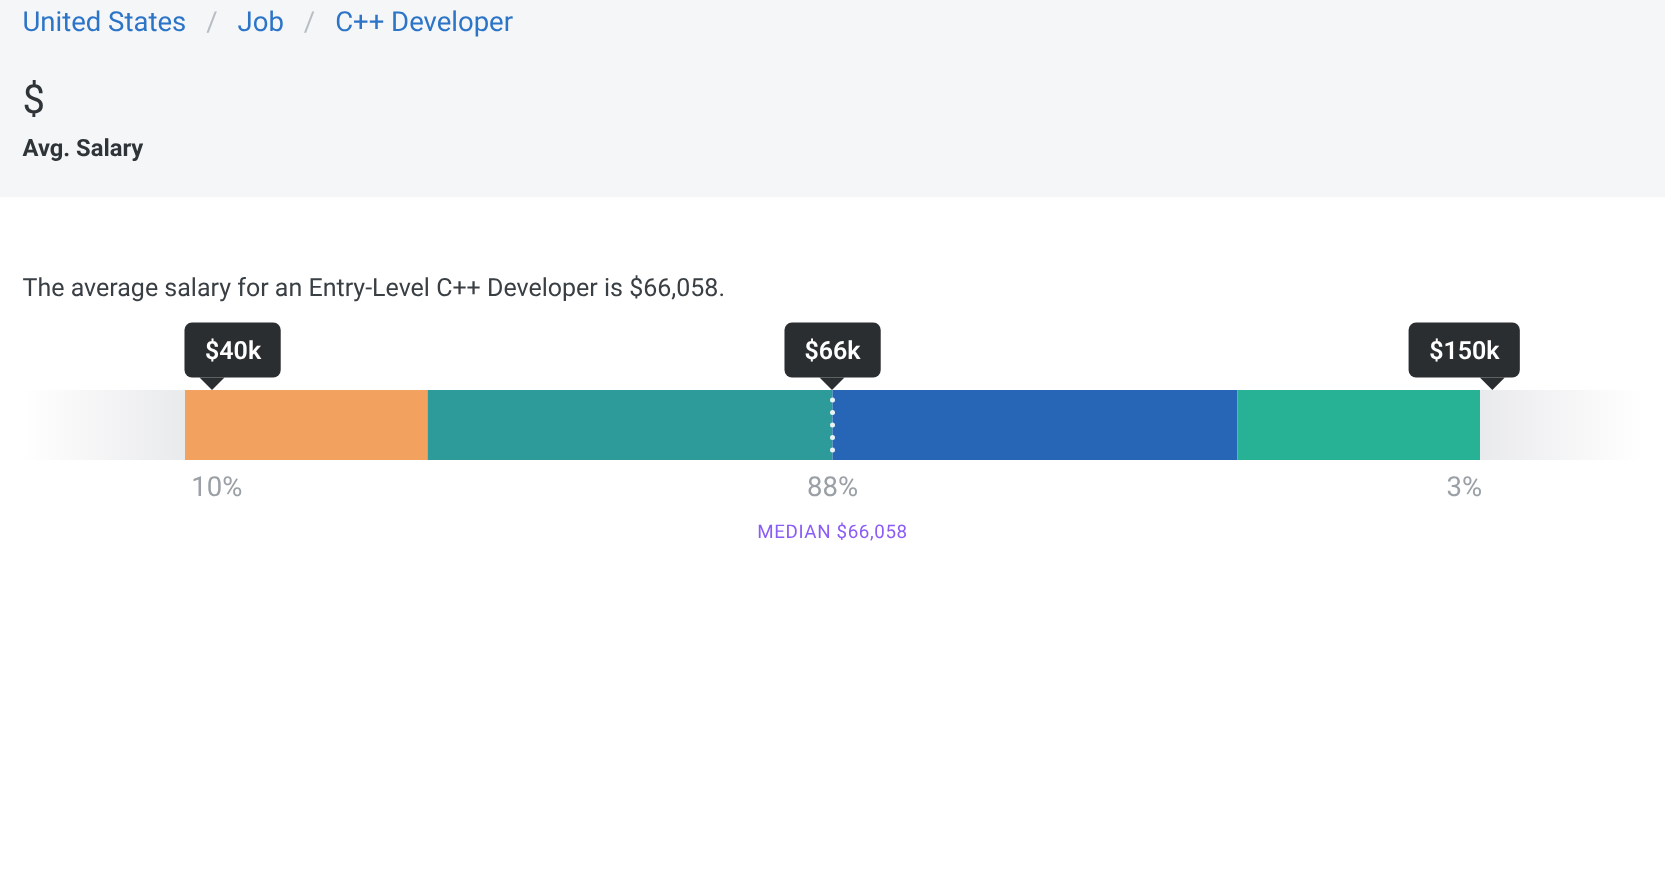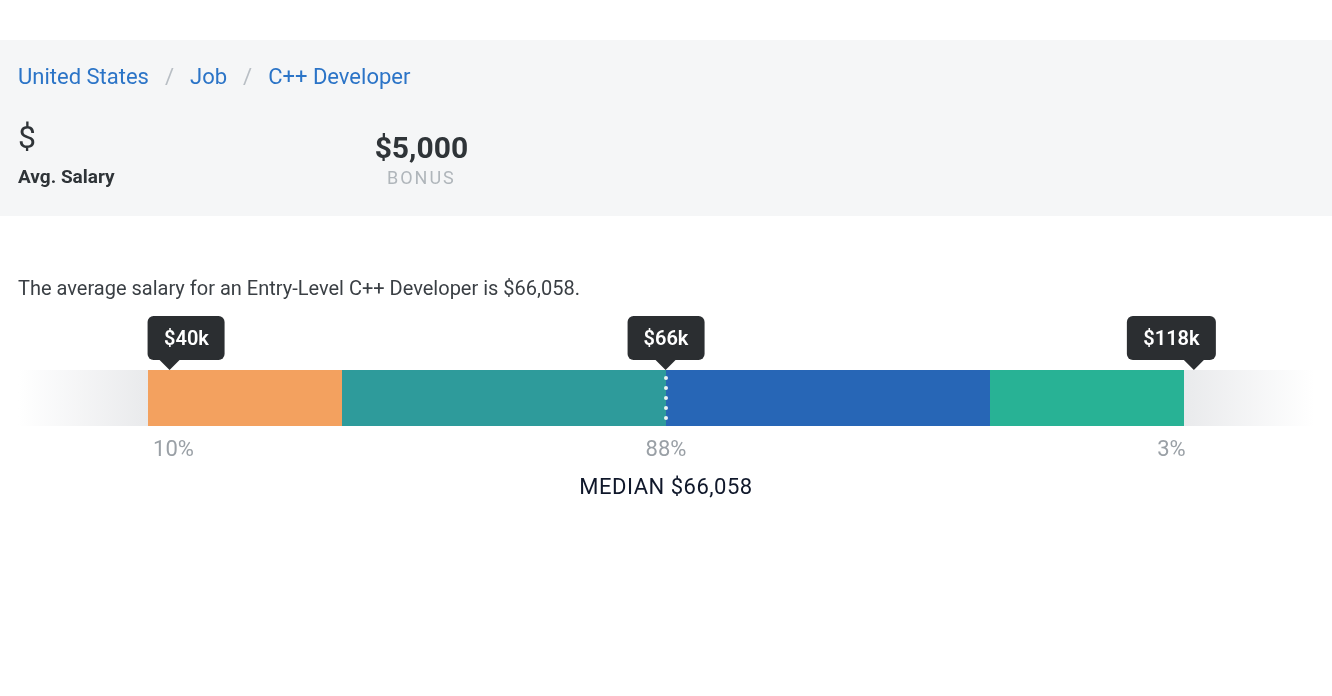--- a/index.html
+++ b/index.html
@@ -5,22 +5,21 @@
   * { box-sizing: border-box; margin: 0; padding: 0; }
   body {
     font-family: -apple-system, BlinkMacSystemFont, "Segoe UI", Roboto, Helvetica, Arial, sans-serif;
     width: 1332px;
     height: 696px;
     background: #fff;
     color: #333;
   }
   .header-block {
     background: #f5f6f7;
-    padding: 24px 18px 28px 18px;
-    margin-top: 40px;
+    padding: 6px 18px 28px 18px;
   }
   .breadcrumb {
     font-size: 22px;
     display: flex;
     align-items: center;
     gap: 16px;
     margin-bottom: 26px;
   }
   .breadcrumb a {
     color: #2b74c7;
@@ -156,22 +155,22 @@
     color: #9aa0a6;
   }
   .ax-10 { left: 12%; }
   .ax-50 { left: 50%; }
   .ax-90 { left: 89%; }
   .median-label {
     position: absolute;
     top: 104px;
     left: 50%;
     transform: translateX(-50%);
-    font-size: 22px;
-    color: #0f172a;
+    font-size: 15px;
+    color: #8b5cf6;
     letter-spacing: 0.5px;
   }
 </style>
 </head>
 <body>
 
 <div class="header-block">
   <nav class="breadcrumb">
     <a href="#">United States</a>
     <span class="sep">/</span>
@@ -181,34 +180,30 @@
   </nav>
 
 
   <div class="salary-row">
     <div class="salary-main">
       <div class="salary-amount">
         <span class="dollar">$</span>
       </div>
       <div class="avg-label">Avg. Salary</div>
     </div>
-    <div class="bonus-block">
-      <div class="bonus-amount">$5,000</div>
-      <div class="bonus-label">BONUS</div>
-    </div>
   </div>
 </div>
 
 <div class="body-block">
   <p class="description">The average salary for an Entry-Level C++ Developer is $66,058.</p>
 
   <div class="chart-wrap">
     <div class="tooltip tip-10">$40k</div>
     <div class="tooltip tip-50">$66k</div>
-    <div class="tooltip tip-90">$118k</div>
+    <div class="tooltip tip-90">$150k</div>
 
     <div class="bar-track">
       <div class="seg seg-fade-l"></div>
       <div class="seg seg-orange"></div>
       <div class="seg seg-teal"></div>
       <div class="seg seg-blue"></div>
       <div class="seg seg-green"></div>
       <div class="seg seg-fade-r"></div>
       <div class="median-dots">
         <span></span>

